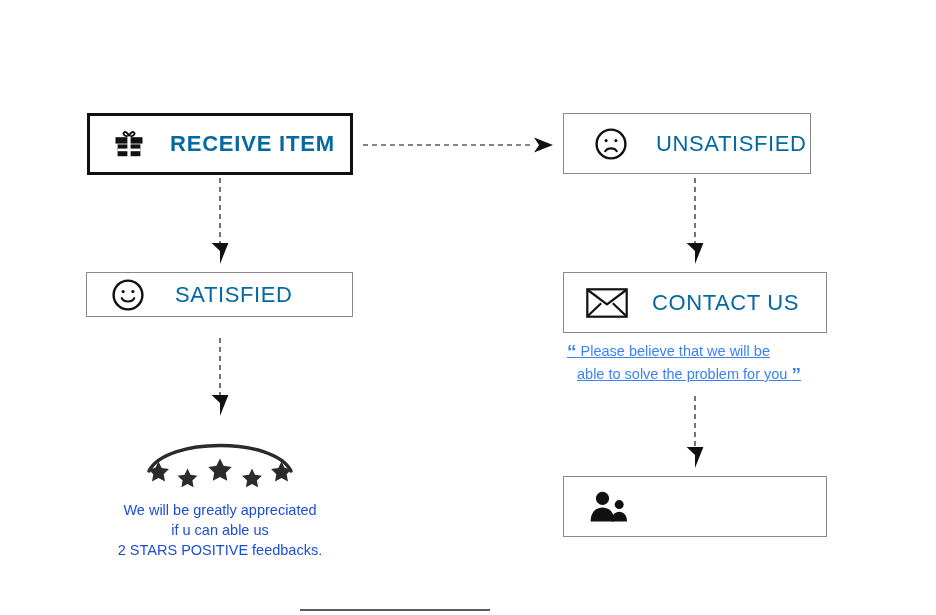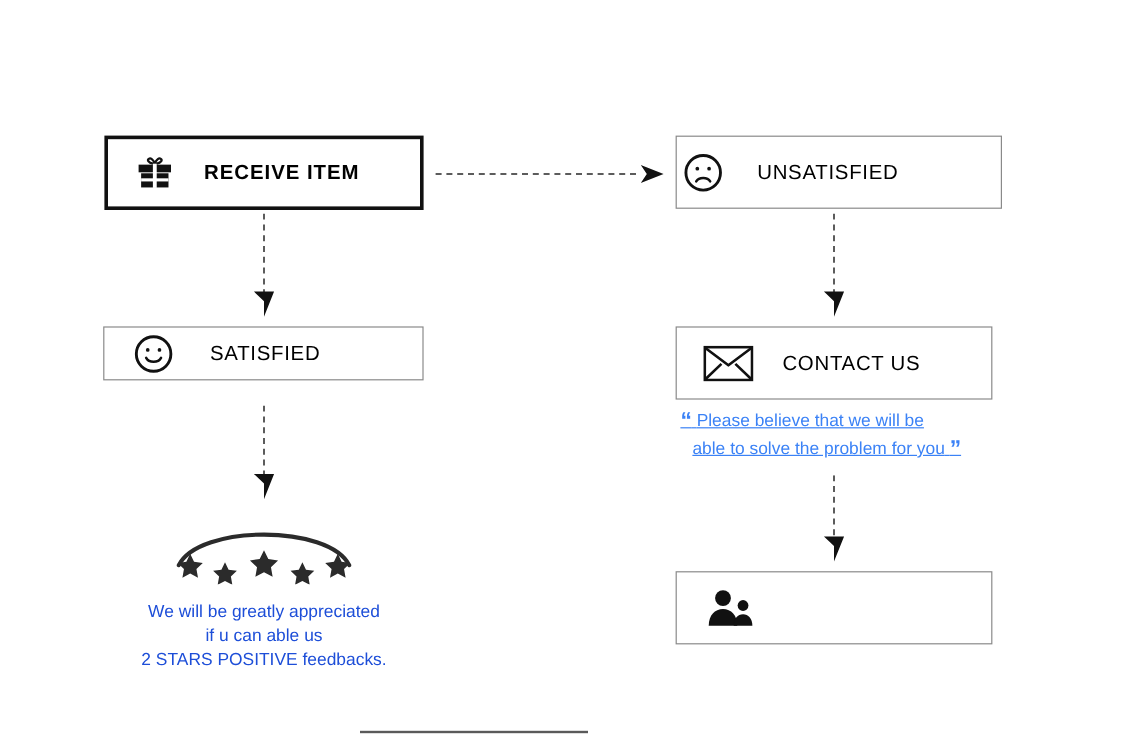--- a/index.html
+++ b/index.html
@@ -31,23 +31,23 @@
   .node.light {
     border: 1.6px solid #8a8a8a;
   }
   .node-icon {
     flex: 0 0 auto;
     display: flex;
     align-items: center;
     justify-content: center;
   }
   .node-label {
-    font-size: 17px;
+    font-size: 22px;
     letter-spacing: 0.6px;
-    color: #000000;
+    color: #0369a1;
     white-space: nowrap;
   }
   .node.strong .node-label {
     font-weight: 700;
     letter-spacing: 0.8px;
   }
   .arrow-v, .arrow-h {
     position: absolute;
   }
   .quote {
@@ -92,21 +92,21 @@
         <path d="M16 8.2 C14.6 4.6 12.4 3.4 11 4.4 C9.6 5.4 10.6 7.6 14.4 8.4 M16 8.2 C17.4 4.6 19.6 3.4 21 4.4 C22.4 5.4 21.4 7.6 17.6 8.4" fill="none" stroke="#111" stroke-width="1.9" stroke-linecap="round"></path>
         <rect x="2.5" y="9.2" width="27" height="6.4" fill="#111"></rect>
         <rect x="4.6" y="16.4" width="22.8" height="11.8" fill="#111"></rect>
         <rect x="14.4" y="8.4" width="3.2" height="20.2" fill="#ffffff"></rect>
         <rect x="4.6" y="20.6" width="22.8" height="2.6" fill="#ffffff"></rect>
       </svg>
     </span>
     <span class="node-label" style="margin-left:24px;">RECEIVE ITEM</span>
   </div>
 
-  <div class="node light" style="left:563px; top:113px; width:272px; height:61px; padding-left:3px;">
+  <div class="node light" style="left:563px; top:113px; width:248px; height:61px; padding-left:28px;">
     <span class="node-icon" style="width:38px;height:38px;">
       <svg width="36" height="36" viewBox="0 0 36 36">
         <circle cx="18" cy="18" r="14.4" fill="none" stroke="#111" stroke-width="2.4"></circle>
         <circle cx="13.1" cy="14.6" r="1.55" fill="#111"></circle>
         <circle cx="22.9" cy="14.6" r="1.55" fill="#111"></circle>
         <path d="M12.2 25.2 C14.4 21.4 21.6 21.4 23.8 25.2" fill="none" stroke="#111" stroke-width="2.1" stroke-linecap="round"></path>
       </svg>
     </span>
     <span class="node-label" style="margin-left:26px;">UNSATISFIED</span>
   </div>

